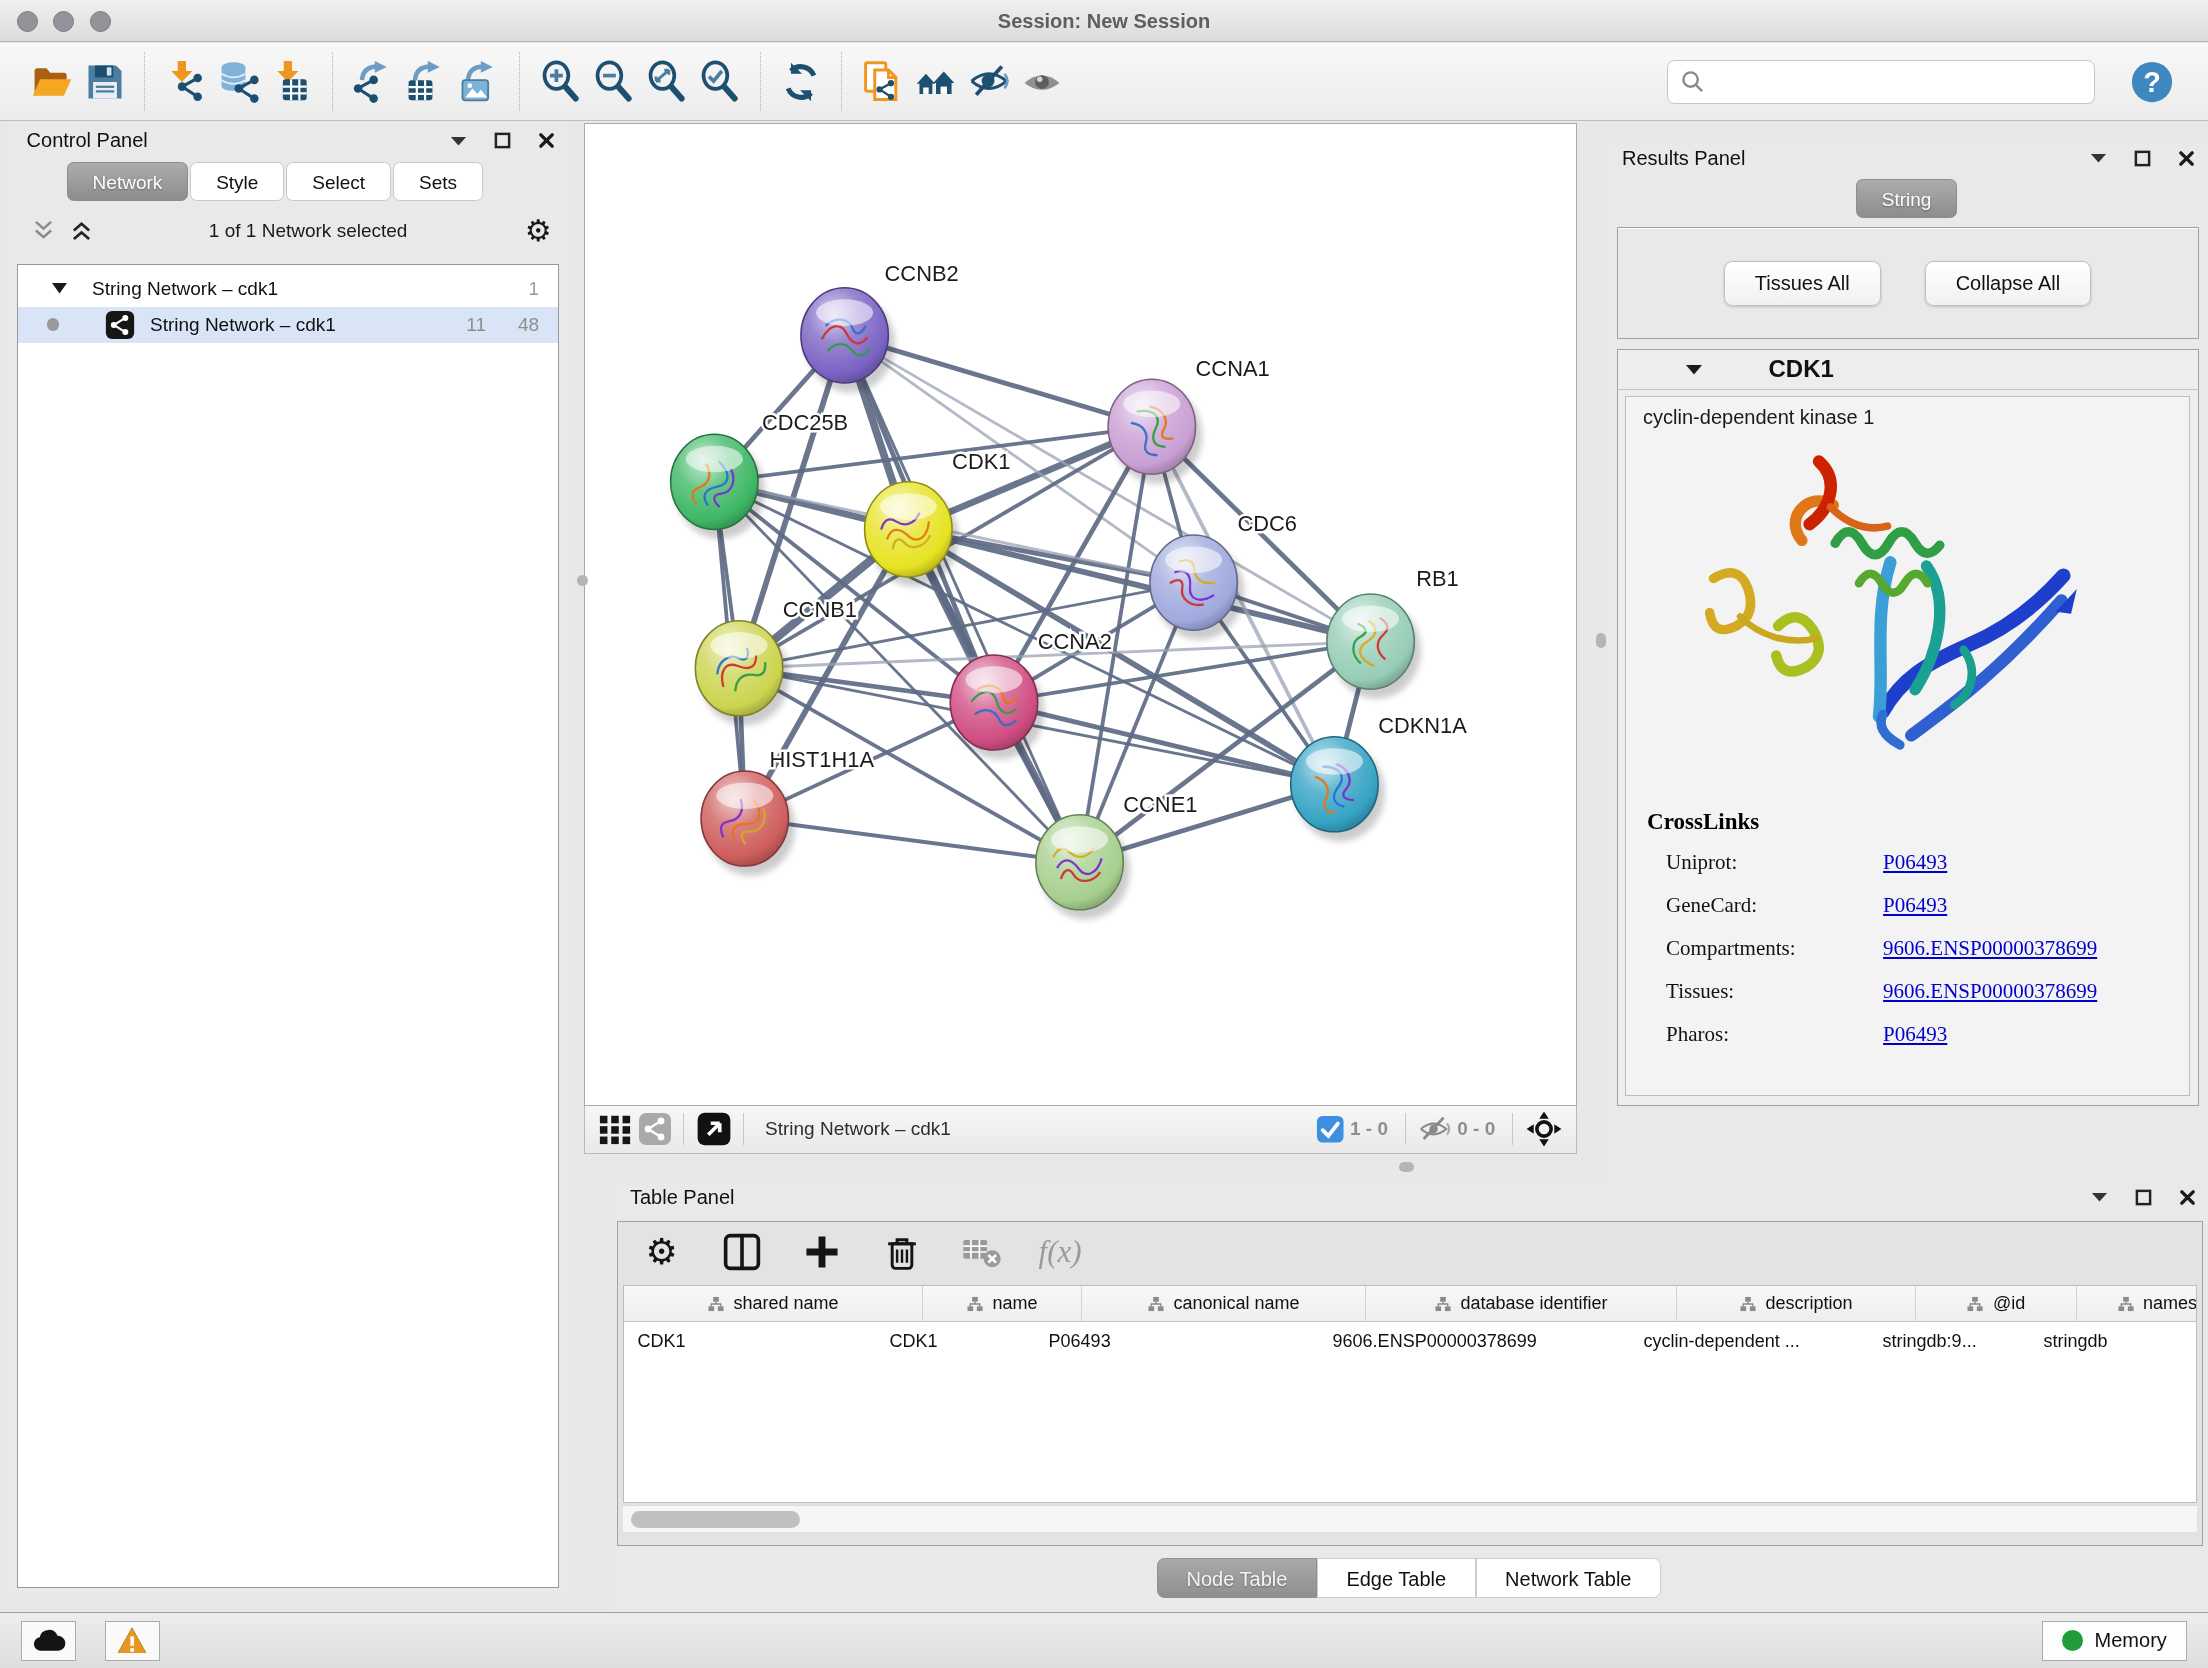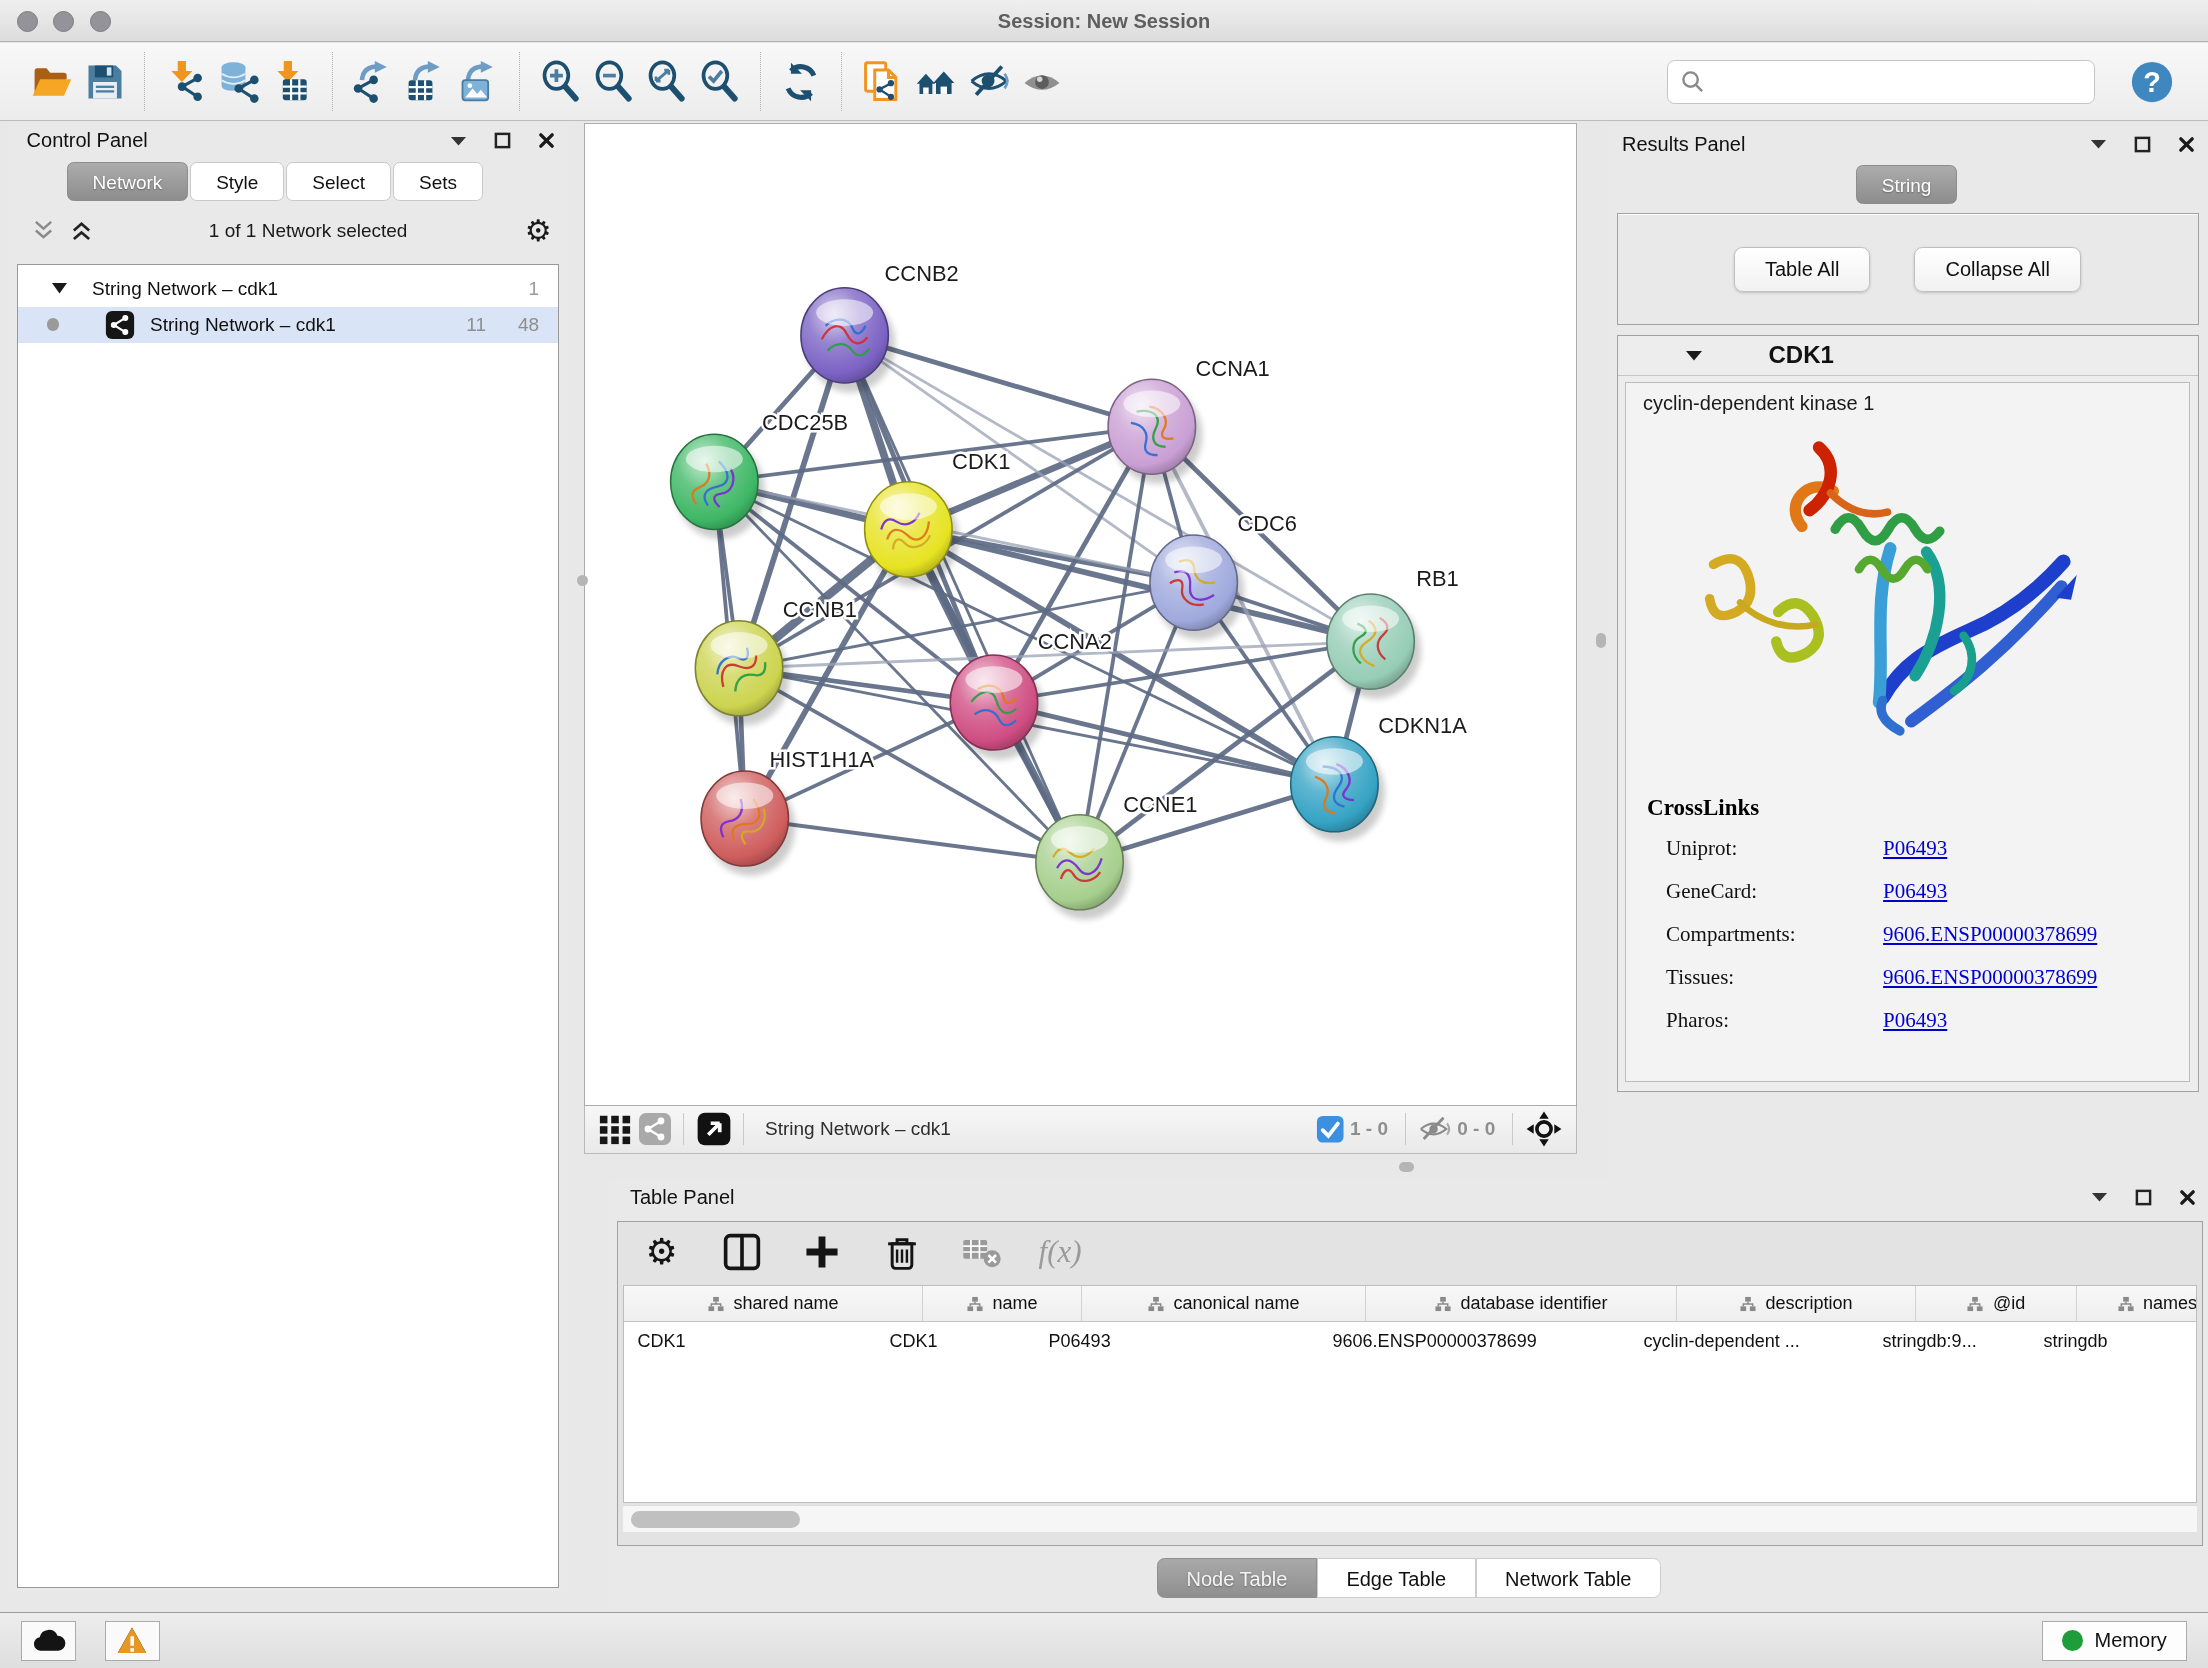--- a/index.html
+++ b/index.html
@@ -62,21 +62,21 @@
   #network-area { position:absolute; left:584px; top:1.9px; width:993px; height:1032px; }
   #net-canvas { width:993px; height:983px; background:#fff; border:1px solid #ababab; }
   #net-canvas svg { display:block; }
   #net-toolbar { height:48px; background:linear-gradient(#f7f7f7,#e9e9e9);
     border:1px solid #b9b9b9; border-top:none; display:flex; align-items:center; padding:0 13.3px; }
   .ntsep { width:1px; height:32px; background:#c9c9c9; margin:0 11.4px; }
   #net-title { font-size:19px; color:#2e2e2e; margin-left:9.5px; }
   .ncount { font-size:19px; color:#8e8e8e; margin:0 5.7px;font-weight:bold; }
 
   
-  #results-panel { position:absolute; left:1607px; top:5px; width:601px; height:1168px; background:#e9e9e9; }
+  #results-panel { position:absolute; left:1607px; top:19px; width:601px; height:1168px; background:#e9e9e9; }
   #results-panel .panel-header { padding-left:15px; }
   #rp-tabrow { display:flex; justify-content:center; margin-top:2.9px; }
   .rp-box1 { margin:9.5px 9.5px 0 9.5px; height:112px; border:1px solid #a2a2a2;
     box-shadow:inset 0 1px 0 #fff; display:flex; align-items:center; justify-content:center; gap:44px; }
   .rbtn { height:45px; padding:0 30px; font-size:20px; color:#111;
     background:linear-gradient(#ffffff,#f1f1f1); border:1px solid #bfbfbf; border-radius:8.6px;
     box-shadow:0 1px 2.9px rgba(0,0,0,.18); display:flex; align-items:center; }
   .rp-box2 { margin:9.5px 9.5px 0 9.5px; height:757px; border:1px solid #a2a2a2; background:#ededed; }
   .rp-prot-head { height:40px; display:flex; align-items:center; border-bottom:1px solid #c6c6c6; }
   .rp-prot-head .nm { font-size:24px; font-weight:bold; color:#111; margin-left:67px; }
@@ -719,21 +719,21 @@
             <svg width="17" height="17" viewBox="0 0 18 18">
                 <path d="M3 3 L15 15 M15 3 L3 15" stroke="#1a1a1a" stroke-width="3.6" stroke-linecap="round"></path>
               </svg>
             </span>
         </span>
       </div>
       <div id="rp-tabrow">
         <span class="ctab sel">String</span>
       </div>
       <div class="rp-box1">
-        <span class="rbtn">Table All</span>
+        <span class="rbtn">Tissues All</span>
         <span class="rbtn">Collapse All</span>
       </div>
       <div class="rp-box2">
         <div class="rp-prot-head">
           <svg width="16" height="11.4" viewBox="0 0 17 12" style="margin-left:68px">
             <path d="M0 1 h17 l-8.5 10 z" fill="#1a1a1a"></path>
             </svg>
           <span class="nm">CDK1</span>
         </div>
         <div class="rp-inner">

